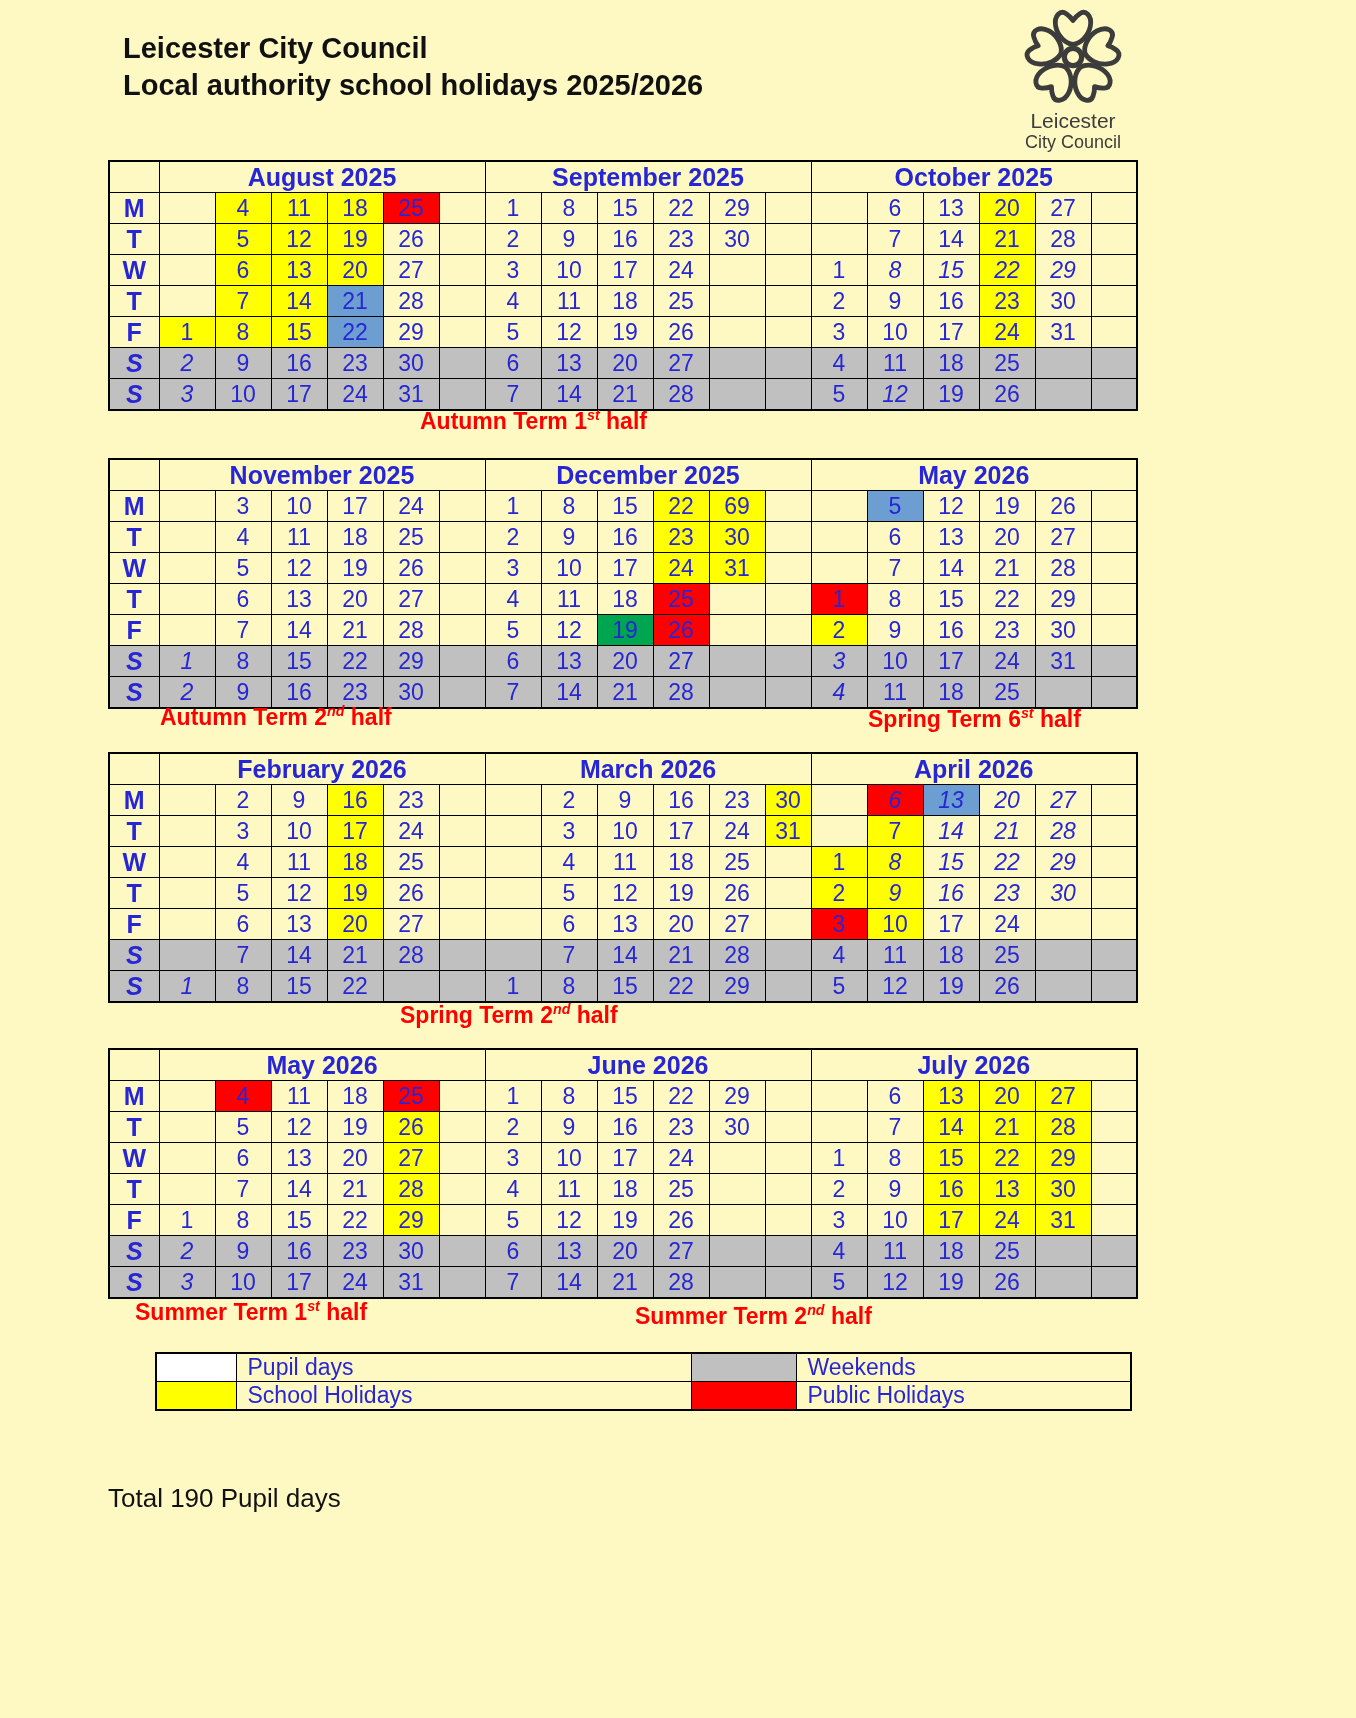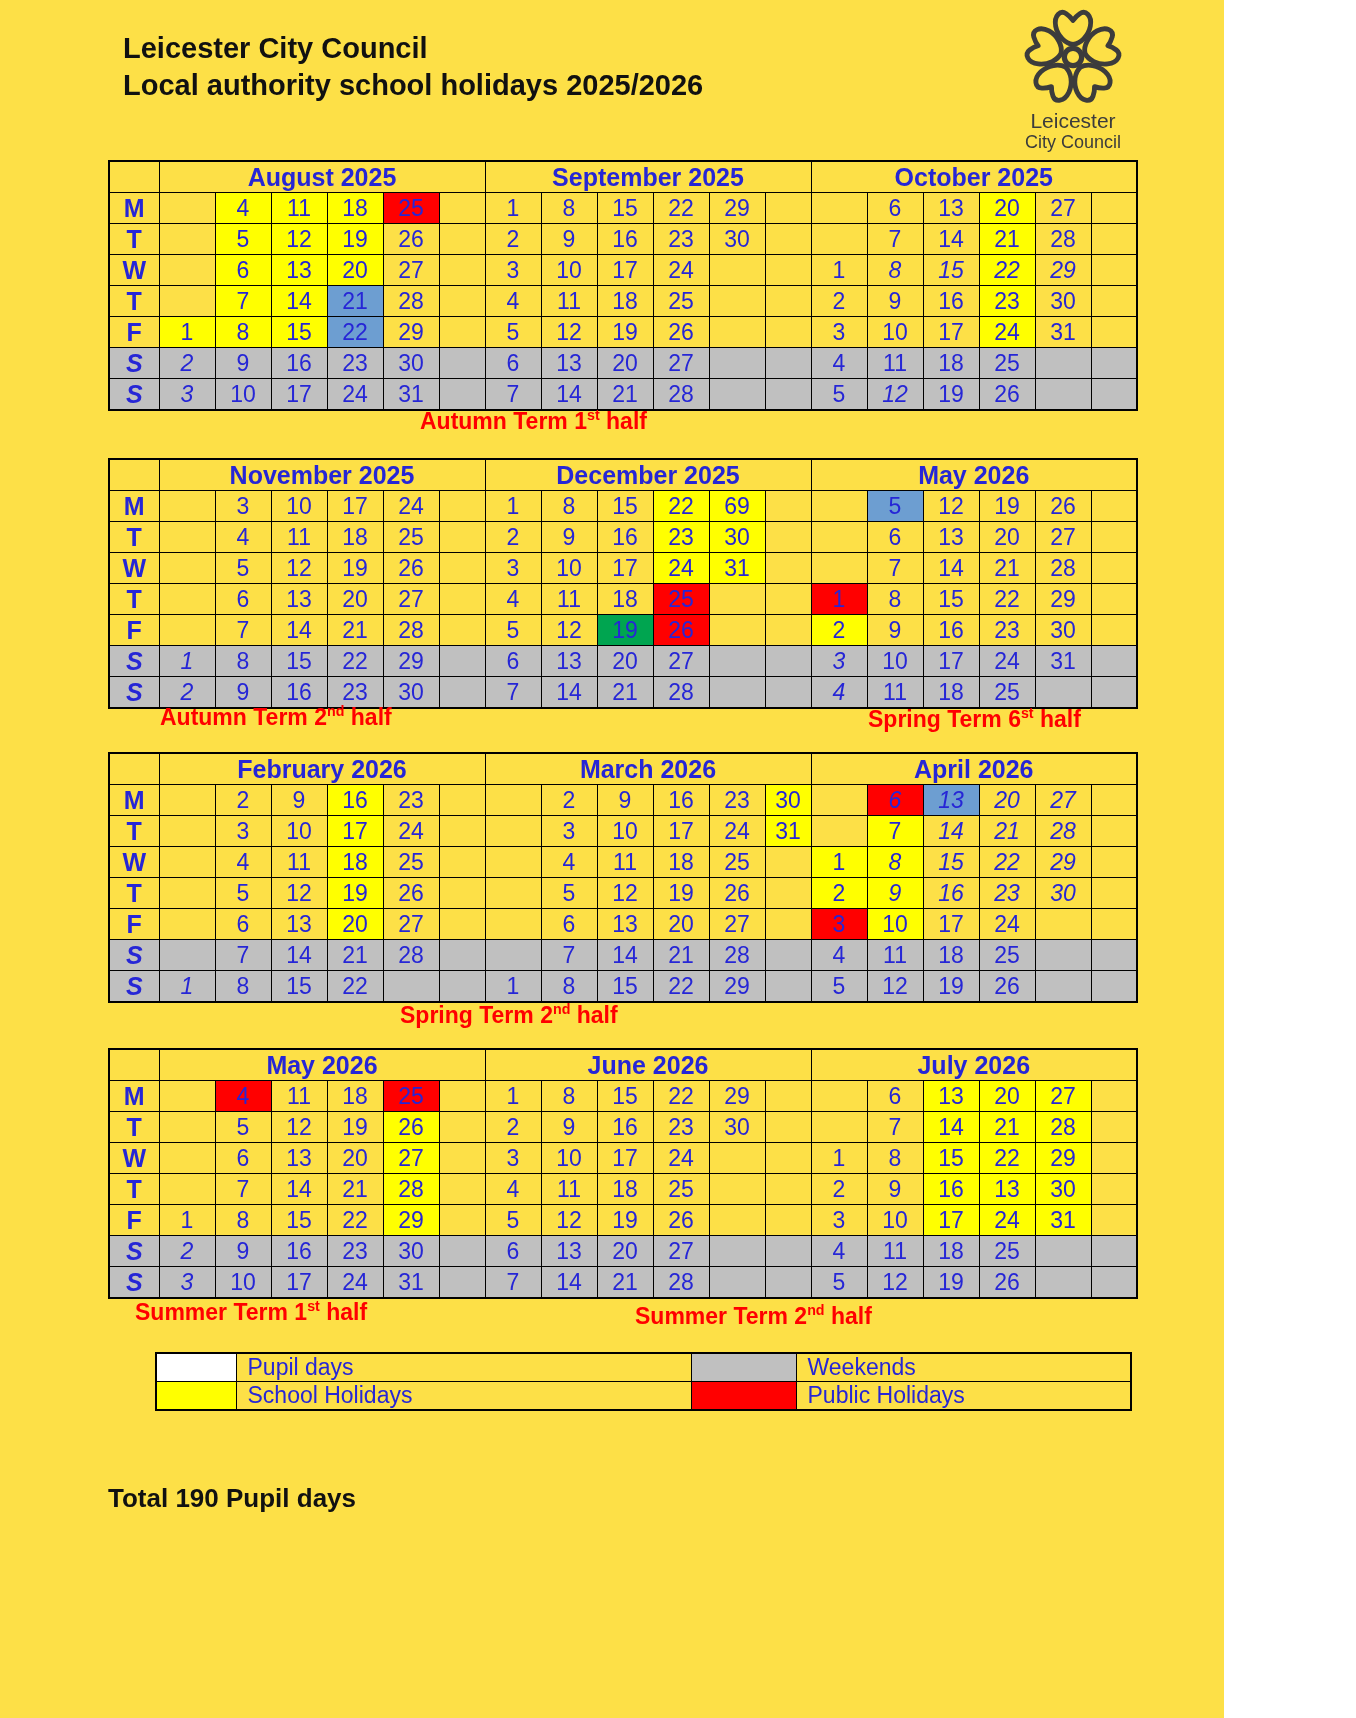--- a/index.html
+++ b/index.html
@@ -1,17 +1,17 @@
 <!DOCTYPE html>
 <html style="--blue: #2626d6; --yellow: #ffff00; --red: #ff0000; --inset: #6d9ed1; --green: #00a550; --weekend: #c0c0c0; --term: #ff0000;"><head>
 <meta charset="utf-8">
 <style>
   html,body{margin:0;padding:0;background:#fff;}
   #page{
-    position:relative;width:1224px;height:1718px;background:#fde047;
+    position:relative;width:1356px;height:1718px;background:#fef9c3;
     font-family:"Liberation Sans",sans-serif;overflow:hidden;
   }
   
   #doc-title{position:absolute;left:123px;top:30px;font-size:29px;font-weight:bold;
     color:#111;line-height:37px;letter-spacing:0px;}
   #logo{position:absolute;left:1005px;top:4px;width:136px;text-align:center;color:#3c3c3c;}
   #logo svg{display:block;margin:0 auto;}
   .logo-t1{font-size:21px;line-height:22px;}
   .logo-t2{font-size:18px;line-height:20px;}
   
@@ -23,40 +23,40 @@
   .cal .lblc{font-weight:bold;font-size:25px;}
   .q1{top:160px}.q2{top:458px}.q3{top:752px}.q4{top:1048px}
   .ch{background:var(--yellow);}
   .cp{background:var(--red);}
   .ci{background:var(--inset);}
   .cg{background:var(--green);}
   .cw{background:var(--weekend);}
   .itl{font-style:italic;}
   
   .term-label{position:absolute;color:var(--term);font-weight:bold;font-size:23px;white-space:nowrap;}
-  .term-label sup{font-size:62%;}
+  .term-label sup{font-size:62%;font-style:italic;}
   .tl-a1{left:420px;top:407px}
   .tl-a2{left:160px;top:703px}
   .tl-s1{left:868px;top:705px}
   .tl-s2{left:400px;top:1001px}
   .tl-su1{left:135px;top:1298px}
   .tl-su2{left:635px;top:1302px}
   
   #legend{position:absolute;left:155px;top:1352px;border-collapse:collapse;
     table-layout:fixed;border:2px solid #000;}
   #legend td{border:1px solid #000;height:27px;padding:0;font-size:23px;color:var(--blue);}
   #legend .lg-label{text-align:left;padding-left:11px;}
   [data-swatch="pupil"]{background:#ffffff;}
   [data-swatch="weekend"]{background:var(--weekend);}
   [data-swatch="holiday"]{background:var(--yellow);}
   [data-swatch="public"]{background:var(--red);}
   [data-swatch="disaggregated"]{background:var(--green);}
   [data-swatch="inset"]{background:var(--inset);}
   
-  #total-line{position:absolute;left:108px;top:1483px;font-size:26px;font-weight:bold;color:#111;}
+  #total-line{position:absolute;left:108px;top:1483px;font-size:26px;font-weight:normal;color:#111;}
   #note-line{position:absolute;left:108px;top:1560px;font-size:25px;color:#111;}
   #note-line .nb{font-weight:bold;}
 </style>
 </head>
 <body>
 
 <div id="page">
 
   <div id="doc-title">
     <div>Leicester City Council</div>

